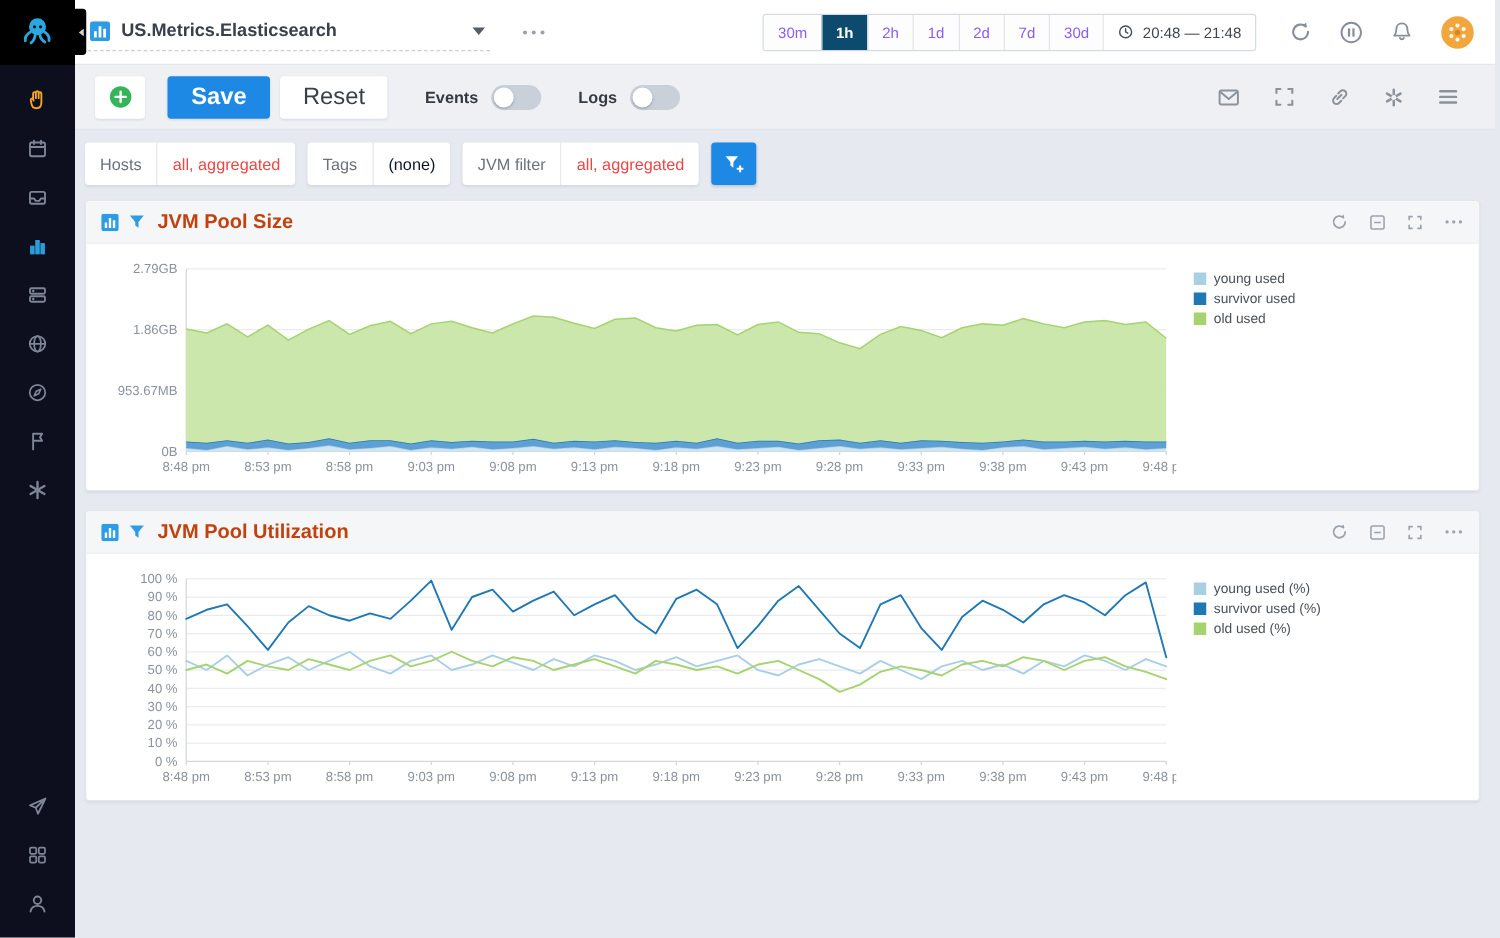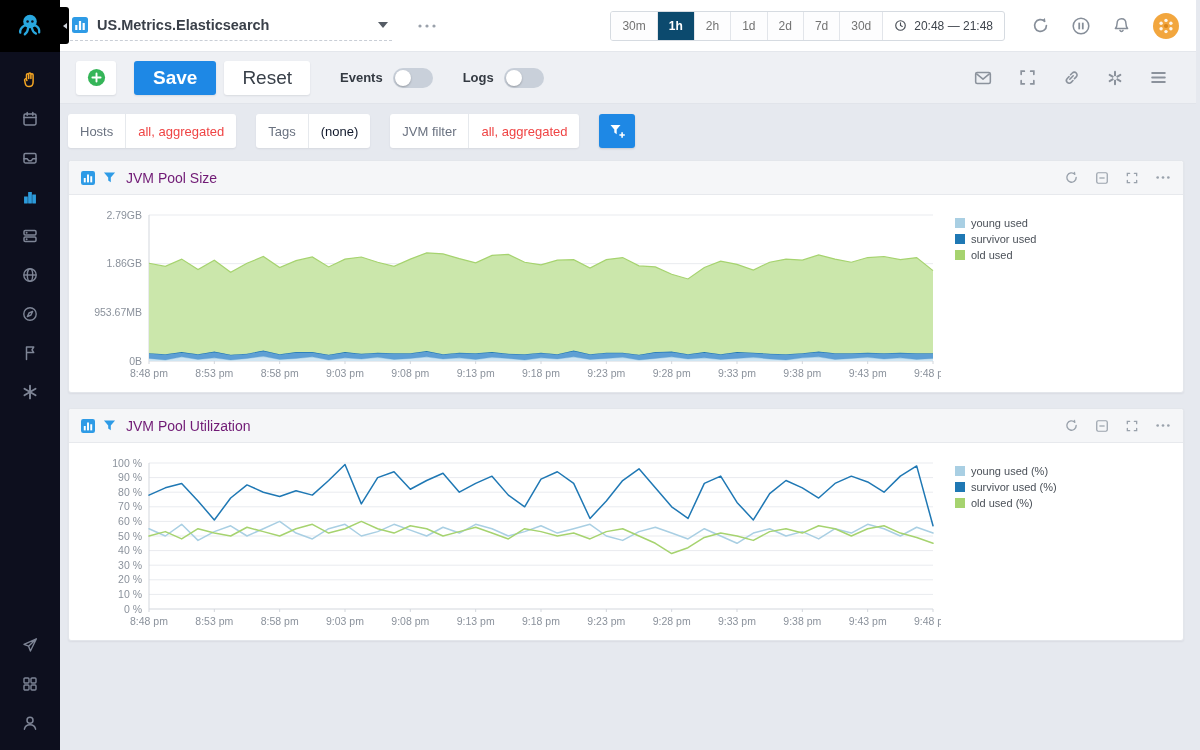--- a/index.html
+++ b/index.html
@@ -31,21 +31,21 @@
   .dash-selector { display:flex; align-items:center; width:322px; justify-content:space-between;
     border-bottom:1px dashed #c9ced6; padding:7px 4px 7px 2px; cursor:pointer; }
   .dash-left { display:flex; align-items:center; gap:9px; }
   .dash-label { font-size:14.5px; font-weight:600; color:#3a4049; }
   .caret { width:0; height:0; border-left:5px solid transparent; border-right:5px solid transparent;
     border-top:6px solid #555c65; }
   .more-dots { margin-left:24px; cursor:pointer; display:grid; place-items:center; height:20px; }
   .spacer { flex:1; }
   .time-group { display:flex; align-items:stretch; height:30px; border:1px solid #d6dbe1;
     border-radius:3px; overflow:hidden; background:#fff; }
-  .time-btn { padding:0 11px; display:flex; align-items:center; font-size:12px; color:#737373;
+  .time-btn { padding:0 11px; display:flex; align-items:center; font-size:12px; color:#8b5cf6;
     border-left:1px solid #e2e5ea; cursor:pointer; background:#fdfdfe; }
   .time-btn:first-child { border-left:none; }
   .time-btn.active { background:#0c4a6e; color:#fff; font-weight:700; }
   .time-clock { display:flex; align-items:center; gap:7px; padding:0 11px; border-left:1px solid #e2e5ea;
     font-size:12px; color:#3f454d; cursor:pointer; }
   .header-icons { display:flex; align-items:center; gap:21px; margin-left:26px; }
   .hicon { cursor:pointer; display:grid; place-items:center; }
   .avatar { margin-left:21px; cursor:pointer; }
 
   
@@ -58,36 +58,36 @@
   .btn-reset { background:#fff; color:#394049; padding:0 18px; margin-left:8px; }
   .tog-label { font-size:13px; font-weight:700; color:#343a42; margin-left:30px; }
   .toggle { width:40px; height:20px; border-radius:10px; background:#c9d0da; margin-left:10px;
     position:relative; cursor:pointer; }
   .toggle .knob { position:absolute; left:2px; top:2px; width:16px; height:16px; border-radius:50%;
     background:#fff; box-shadow:0 1px 2px rgba(0,0,0,.25); }
   .toolbar-icons { margin-left:auto; display:flex; align-items:center; gap:25px; }
 
   
   .content { padding:10px 12px 0 12px; }
-  .filter-row { display:flex; align-items:center; gap:20px; margin-bottom:12px; }
+  .filter-row { display:flex; align-items:center; gap:10px; margin-bottom:12px; }
   .chip { display:flex; align-items:stretch; background:#fff; border-radius:3px; height:34px;
     box-shadow:0 1px 2px rgba(20,30,50,.08); cursor:pointer; }
   .chip-label { display:flex; align-items:center; padding:0 12px; font-size:13px; color:#6a7280;
     border-right:1px solid #e6e9ed; }
   .chip-value { display:flex; align-items:center; padding:0 12px; font-size:13px; color:#ef4444; }
   .chip-value.muted { color:#0f172a; }
   .btn-filter-add { width:36px; height:34px; background:#1e88e5; border:none; border-radius:3px;
     display:grid; place-items:center; cursor:pointer; box-shadow:0 1px 2px rgba(20,30,50,.15); }
 
   
   .panel { background:#fff; border:1px solid #e3e6eb; border-radius:3px; margin-bottom:15px;
     box-shadow:0 1px 2px rgba(16,24,40,.06); }
   .panel-header { height:34px; background:#f5f6f8; border-bottom:1px solid #e7e9ed;
     border-radius:3px 3px 0 0; display:flex; align-items:center; padding:0 12px; gap:8px; }
-  .panel-title { font-size:14px; font-weight:400; color:#701a75; margin-left:2px; }
+  .panel-title { font-size:16px; font-weight:700; color:#c2410c; margin-left:2px; }
   .panel-actions { margin-left:auto; display:flex; align-items:center; gap:16px; }
   .picon { cursor:pointer; display:grid; place-items:center; }
   .panel-body { display:flex; padding:8px 6px 4px 2px; }
   .legend { padding-top:14px; padding-left:14px; }
   .legend-item { display:flex; align-items:center; gap:6px; font-size:11px; color:#4a5058;
     margin-bottom:4px; cursor:pointer; }
   .legend-item .swatch { width:10px; height:10px; display:inline-block; }
 </style>
 </head>
 <body>

